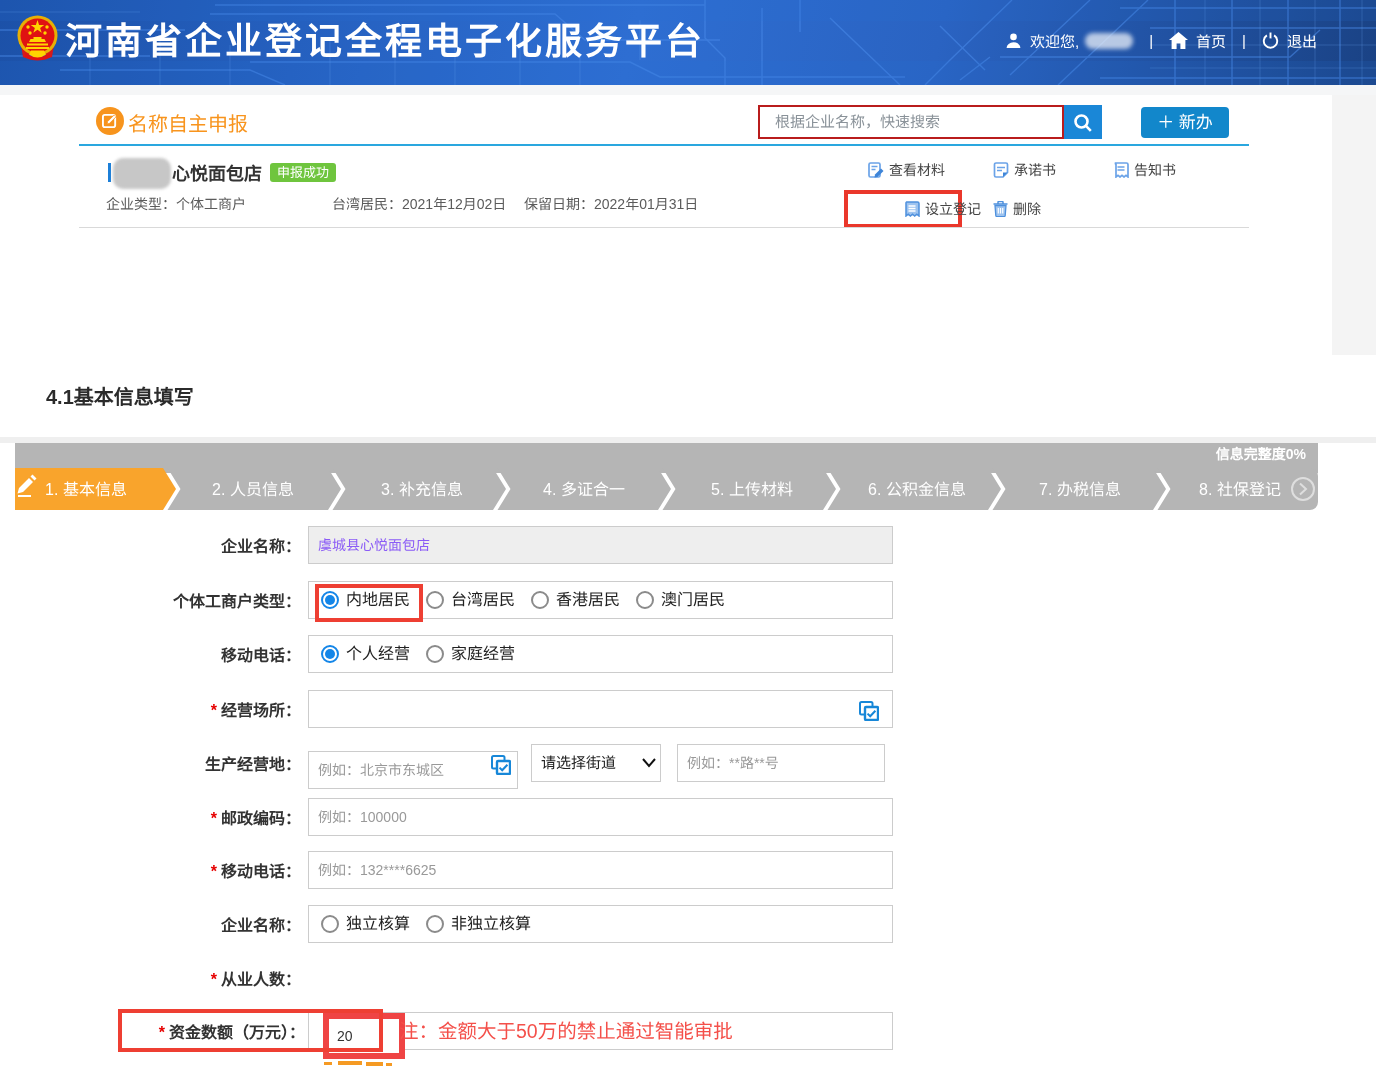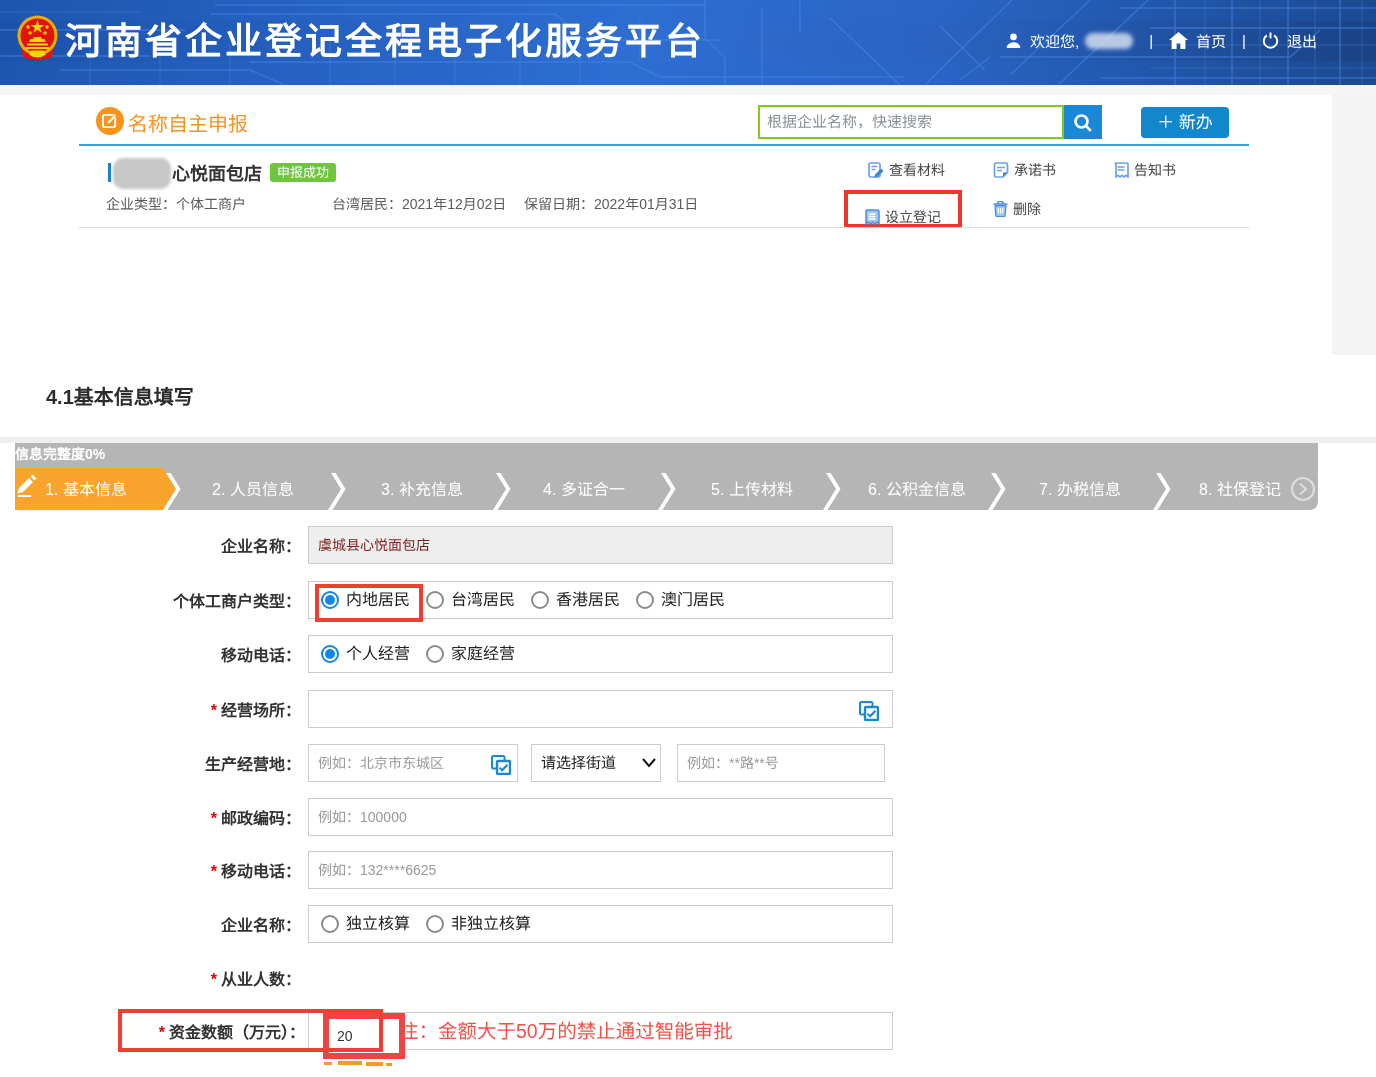--- a/index.html
+++ b/index.html
@@ -14,49 +14,49 @@
 .hd .title{position:absolute;left:65px;top:11px;color:#fff;font-size:37px;font-weight:bold;letter-spacing:3px;white-space:nowrap;}
 .hdnav{position:absolute;top:30px;left:1005px;color:#fff;font-size:15px;display:flex;align-items:center;white-space:nowrap;}
 .hdnav .sep{display:inline-block;margin:0 16px;font-size:15px;color:#fff;}
 .blurname{display:inline-block;width:48px;height:16px;background:rgba(235,240,248,.75);border-radius:8px;margin-left:6px;filter:blur(2px);}
 
 
 .graytop{position:absolute;left:0;top:85px;width:1376px;height:10px;background:#f5f6f7;}
 .grayright{position:absolute;left:1332px;top:95px;width:44px;height:260px;background:#f4f4f4;}
 .cardtitle{position:absolute;left:128px;top:108px;color:#f8941d;font-size:20px;}
 .cardicon{position:absolute;left:96px;top:107px;width:28px;height:28px;border-radius:50%;background:#f7941d;}
-.searchbox{position:absolute;left:758px;top:105px;width:306px;height:34px;border:2px solid #84cc16;background:#fff;color:#8a9299;font-size:15px;line-height:30px;padding-left:7px;box-sizing:border-box;}
+.searchbox{position:absolute;left:758px;top:105px;width:306px;height:34px;border:2px solid #b91c1c;background:#fff;color:#8a9299;font-size:15px;line-height:30px;padding-left:15px;box-sizing:border-box;}
 .searchbtn{position:absolute;left:1064px;top:105px;width:38px;height:34px;background:#1a87d7;}
 .newbtn{position:absolute;left:1141px;top:107px;width:88px;height:31px;background:#1287cb;border-radius:4px;color:#fff;font-size:17px;text-align:center;line-height:31px;}
 .blueline{position:absolute;left:79px;top:144px;width:1170px;height:2px;background:#2aa7df;}
 .graydiv{position:absolute;left:79px;top:227px;width:1170px;height:1px;background:#d9d9d9;}
 .bluebar{position:absolute;left:108px;top:163px;width:3px;height:19px;background:#1c7fd8;}
 .blurname2{position:absolute;left:113px;top:158px;width:58px;height:31px;background:#c7c7c7;border-radius:10px;filter:blur(1.5px);}
 .coname{position:absolute;left:172px;top:159px;font-size:18px;font-weight:bold;color:#333;}
 .badge{position:absolute;left:270px;top:163px;width:66px;height:19px;background:#6fc53e;border-radius:3px;color:#fff;font-size:13px;text-align:center;line-height:19px;}
 .ltxt{position:absolute;top:193px;color:#5b5b5b;font-size:14px;white-space:nowrap;}
 .act{position:absolute;font-size:14px;color:#444;white-space:nowrap;}
 .act svg{vertical-align:-3px;margin-right:5px;}
 .redrect1{position:absolute;left:844px;top:190px;width:110px;height:30px;border:4px solid #ea372b;}
 
 
 .caption{position:absolute;left:1px;top:381px;font-size:20px;font-weight:bold;color:#2b2b2b;padding-left:45px;}
 
 
 .thinbar{position:absolute;left:0;top:437px;width:1376px;height:6px;background:#efefef;}
-.infobar{position:absolute;left:15px;top:443px;width:1303px;height:30px;background:#b5b5b5;color:#fff;font-size:14px;font-weight:bold;line-height:22px;padding-right:0;box-sizing:border-box;}
+.infobar{position:absolute;left:15px;top:443px;width:1303px;height:30px;background:#b5b5b5;color:#fff;font-size:14px;font-weight:bold;text-align:right;line-height:22px;padding-right:0;box-sizing:border-box;}
 .infobar span{margin-right:12px;}
 .steps{position:absolute;left:15px;top:468px;}
 
 
 .frow{position:absolute;left:0;width:1376px;height:38px;}
 .flabel{position:absolute;right:1075px;top:2px;height:38px;line-height:38px;font-size:16px;font-weight:bold;color:#333;white-space:nowrap;}
 .flabel .req{color:#e60000;margin-right:4px;font-weight:bold;}
 .finput{position:absolute;left:308px;top:0;width:583px;height:36px;border:1px solid #ccc;background:#fff;font-size:14px;line-height:36px;color:#999;padding-left:9px;box-sizing:content-box;width:574px;}
-.finput.dis{background:#eee;color:#7f1d1d;}
+.finput.dis{background:#eee;color:#8b5cf6;}
 .radios{display:flex;align-items:center;height:38px;color:#222;font-size:16px;}
 .rad{width:14px;height:14px;border:2px solid #8b8b8b;border-radius:50%;background:#fff;margin-right:7px;}
 .rad.on{border-color:#1486e8;position:relative;}
 .rad.on::after{content:"";position:absolute;left:2px;top:2px;width:10px;height:10px;border-radius:50%;background:#1486e8;}
 .rlbl{margin-right:16px;}
 .redrect2{position:absolute;left:315px;top:584px;width:100px;height:30px;border:4px solid #ee3f33;z-index:5;}
 .redrect3{position:absolute;left:118px;top:1009px;width:257px;height:35px;border:4px solid #ee3f33;z-index:5;}
 .note{color:#f4504a;font-size:19.5px;}
 .ticon{position:absolute;}
 </style>
@@ -170,21 +170,21 @@
     <svg width="16" height="16" viewBox="0 0 16 16">
         <path d="M2.5 1 h11 a1.5 1.5 0 0 1 1.5 1.5 V15 l-2-1.6 -2 1.6 -2-1.6 -2 1.6 -2-1.6 -2 1.6 V2.5 A1.5 1.5 0 0 1 2.5 1 Z" fill="none" stroke="#6ba3e8" stroke-width="1.7"></path>
         <path d="M4.5 5h7M4.5 8h7" stroke="#6ba3e8" stroke-width="1.4"></path>
       </svg>告知书</div>
 
   <div class="ltxt" style="left:106px;">企业类型：个体工商户</div>
   <div class="ltxt" style="left:332px;">台湾居民：2021年12月02日</div>
   <div class="ltxt" style="left:524px;">保留日期：2022年01月31日</div>
 
   <div class="redrect1"></div>
-  <div class="act" style="left:864px;top:198px;margin-top:8px;">
+  <div class="act" style="left:904px;top:198px;">
     <svg width="16" height="16" viewBox="0 0 16 16">
         <path d="M2.5 1 h11 a1.5 1.5 0 0 1 1.5 1.5 V15 l-2.2-1.8 -2.1 1.8 -2.2-1.8 -2.1 1.8 -2.2-1.8 -2.2 1.8 V2.5 A1.5 1.5 0 0 1 2.5 1 Z" fill="#9dc3ef" stroke="#4e90dd" stroke-width="1.5"></path>
         <path d="M4.5 5h7M4.5 7.5h7M4.5 10h7" stroke="#fff" stroke-width="1.3"></path>
       </svg>设立登记</div>
   <div class="act" style="left:993px;top:198px;">
     <svg width="15" height="16" viewBox="0 0 15 16">
         <path d="M0.5 3 h14 M5 3 V1.2 a0.7 0.7 0 0 1 .7 -.7 h3.6 a0.7 0.7 0 0 1 .7 .7 V3" fill="none" stroke="#4e90dd" stroke-width="1.5"></path>
         <path d="M2 4.5 h11 l-0.8 10 a1.3 1.3 0 0 1 -1.3 1.2 H4.1 a1.3 1.3 0 0 1 -1.3 -1.2 Z" fill="#9dc3ef" stroke="#4e90dd" stroke-width="1.3"></path>
         <path d="M5.3 7v5.5M7.5 7v5.5M9.7 7v5.5" stroke="#fff" stroke-width="1.2"></path>
       </svg>删除</div>
@@ -263,21 +263,21 @@
     <div class="finput"></div>
     <svg class="ticon" style="left:859px;top:11px;" width="20" height="20" viewBox="0 0 20 20">
         <rect x="1" y="1" width="12.5" height="12.5" rx="1.5" fill="none" stroke="#1787d8" stroke-width="2"></rect>
         <rect x="6" y="6" width="13" height="13" rx="1" fill="#fff" stroke="#1787d8" stroke-width="2.4"></rect>
         <path d="M8.5 12.6 l2.7 2.7 5.2-5.6" stroke="#1787d8" stroke-width="2" fill="none"></path>
       </svg>
   </div>
 
   <div class="frow" style="top:744px;">
     <div class="flabel">生产经营地：</div>
-    <div class="finput" style="width:199px;">例如：北京市东城区</div>
+    <div class="finput" style="width:199px;margin-top:7px;">例如：北京市东城区</div>
     <svg class="ticon" style="left:491px;top:11px;" width="20" height="20" viewBox="0 0 20 20">
         <rect x="1" y="1" width="12.5" height="12.5" rx="1.5" fill="none" stroke="#1787d8" stroke-width="2"></rect>
         <rect x="6" y="6" width="13" height="13" rx="1" fill="#fff" stroke="#1787d8" stroke-width="2.4"></rect>
         <path d="M8.5 12.6 l2.7 2.7 5.2-5.6" stroke="#1787d8" stroke-width="2" fill="none"></path>
       </svg>
     <div class="finput" style="left:531px;width:119px;color:#222;font-size:15px;">请选择街道</div>
     <svg class="ticon" style="left:642px;top:14px;" width="14" height="10" viewBox="0 0 14 10">
         <path d="M1 1 L7 8 L13 1" fill="none" stroke="#111" stroke-width="2"></path>
       </svg>
     <div class="finput" style="left:677px;width:197px;">例如：**路**号</div>

